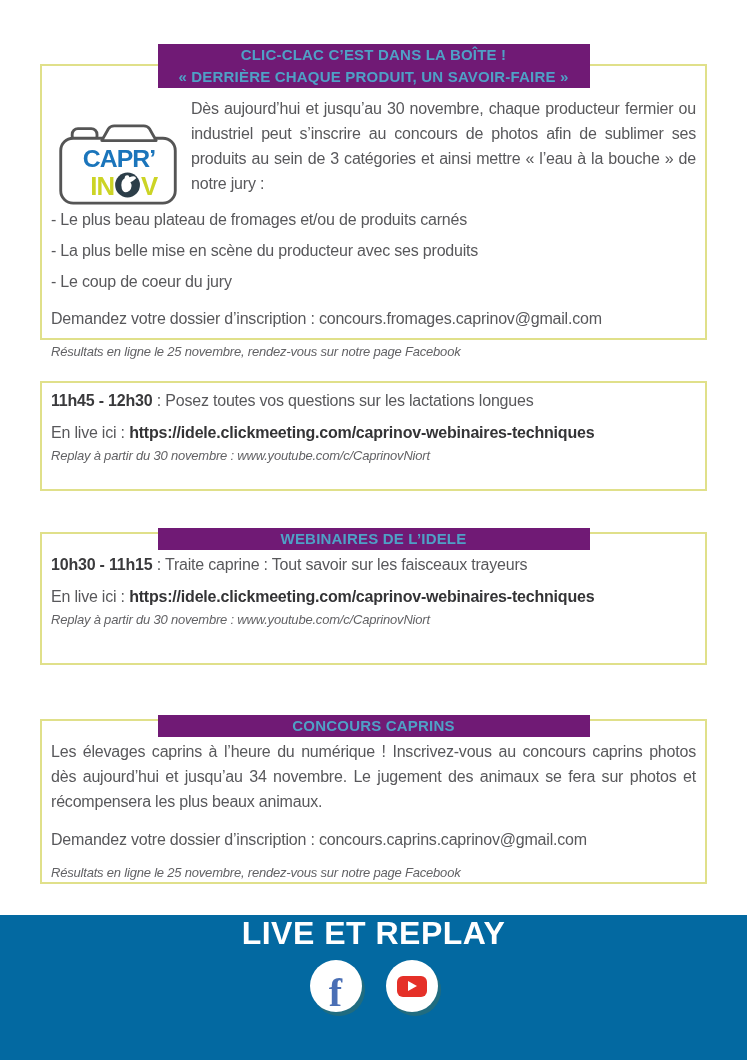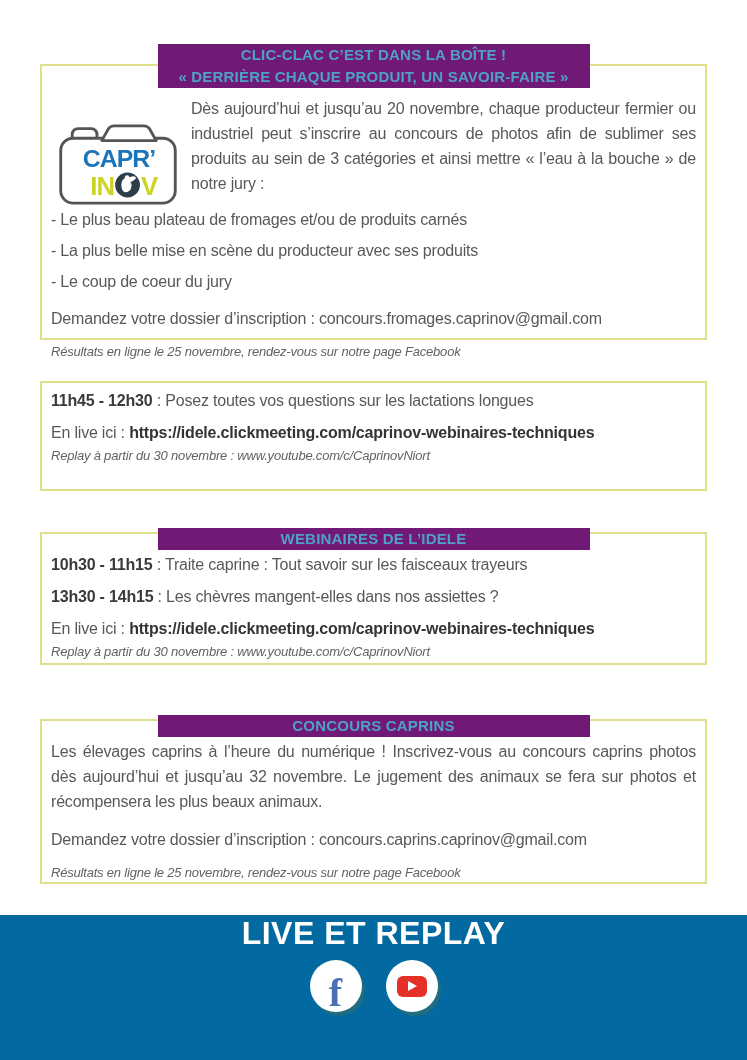--- a/index.html
+++ b/index.html
@@ -144,21 +144,21 @@
           <rect x="15" y="7" width="26" height="14" rx="6" fill="#ffffff" stroke="#555555" stroke-width="3"></rect>
           <rect x="3" y="17" width="120" height="68" rx="13" fill="#ffffff" stroke="#555555" stroke-width="3"></rect>
           <path d="M46 19.5 L53 7 Q55 4 59 4 L90 4 Q94 4 96 7 L103 19.5 Z" fill="#ffffff" stroke="#555555" stroke-width="3" stroke-linejoin="round"></path>
           <text x="64" y="47" text-anchor="middle" font-family="Liberation Sans, sans-serif" font-weight="bold" font-size="26" letter-spacing="-1" fill="#1b75bb">CAPR’</text>
           <text x="59" y="76" text-anchor="end" font-family="Liberation Sans, sans-serif" font-weight="bold" font-size="27" letter-spacing="-1" fill="#ccd425">IN</text>
           <circle cx="73" cy="66" r="13" fill="#2c3e49"></circle>
           <path d="M67 70 Q65 62 70 59 Q70 55 74 56 L75 58 Q81 55 82 59 Q79 62 76 63 Q79 67 75 72 Q69 76 67 70 Z" fill="#ffffff"></path>
           <text x="87" y="76" text-anchor="start" font-family="Liberation Sans, sans-serif" font-weight="bold" font-size="27" fill="#ccd425">V</text>
         </svg>
       </div>
-      <p class="justified intro">Dès aujourd’hui et jusqu’au 20 novembre, chaque producteur fermier ou industriel peut s’inscrire au concours de photos afin de sublimer ses produits au sein de 3 catégories et ainsi mettre « l’eau à la bouche » de notre jury :</p>
+      <p class="justified intro">Dès aujourd’hui et jusqu’au 30 novembre, chaque producteur fermier ou industriel peut s’inscrire au concours de photos afin de sublimer ses produits au sein de 3 catégories et ainsi mettre « l’eau à la bouche » de notre jury :</p>
       <div class="bullets">
         <p class="body-line bullet">- Le plus beau plateau de fromages et/ou de produits carnés</p>
         <p class="body-line bullet">- La plus belle mise en scène du producteur avec ses produits</p>
         <p class="body-line bullet">- Le coup de coeur du jury</p>
       </div>
       <p class="body-line inscription">Demandez votre dossier d’inscription : concours.fromages.caprinov@gmail.com</p>
       <p class="italic-line results">Résultats en ligne le 25 novembre, rendez-vous sur notre page Facebook</p>
     </div>
   </section>
 
@@ -167,30 +167,29 @@
       <p class="body-line session"><span class="time">11h45 - 12h30</span><span> : Posez toutes vos questions sur les lactations longues</span></p>
       <p class="body-line live"><span>En live ici : </span><span class="url-bold">https://idele.clickmeeting.com/caprinov-webinaires-techniques</span></p>
       <p class="italic-line replay">Replay à partir du 30 novembre : www.youtube.com/c/CaprinovNiort</p>
     </div>
   </section>
 
   <section class="box box3">
     <div class="box-head single">WEBINAIRES DE L’IDELE</div>
     <div class="box-inner">
       <p class="body-line session"><span class="time">10h30 - 11h15</span><span> : Traite caprine : Tout savoir sur les faisceaux trayeurs</span></p>
-      <p class="body-line session"><span class="time">13h30 - 14h15</span><span> : Les chèvres mangent-elles dans nos assiettes ?</span></p>
       <p class="body-line live"><span>En live ici :  </span><span class="url-bold">https://idele.clickmeeting.com/caprinov-webinaires-techniques</span></p>
       <p class="italic-line replay">Replay à partir du 30 novembre : www.youtube.com/c/CaprinovNiort</p>
     </div>
   </section>
 
   <section class="box box4">
     <div class="box-head single">CONCOURS CAPRINS</div>
     <div class="box-inner">
-      <p class="justified intro">Les élevages caprins à l’heure du numérique ! Inscrivez-vous au concours caprins photos dès aujourd’hui et jusqu’au 32 novembre. Le jugement des animaux se fera sur photos et récompensera les plus beaux animaux.</p>
+      <p class="justified intro">Les élevages caprins à l’heure du numérique ! Inscrivez-vous au concours caprins photos dès aujourd’hui et jusqu’au 34 novembre. Le jugement des animaux se fera sur photos et récompensera les plus beaux animaux.</p>
       <p class="body-line inscription">Demandez votre dossier d’inscription : concours.caprins.caprinov@gmail.com</p>
       <p class="italic-line results">Résultats en ligne le 25 novembre, rendez-vous sur notre page Facebook</p>
     </div>
   </section>
 
   <footer class="footer">
     <h2 class="footer-title">LIVE ET REPLAY</h2>
     <div class="social-row">
       <div class="social-circle">
         <span class="fb-f">f</span>

